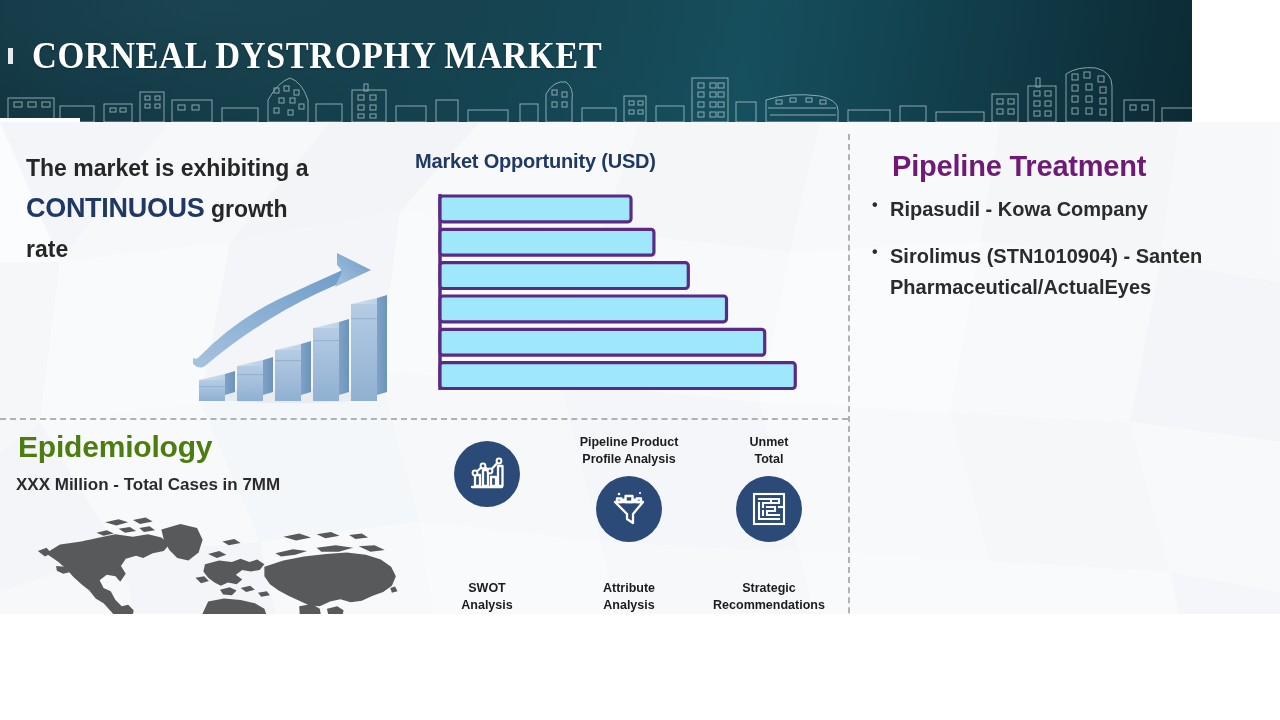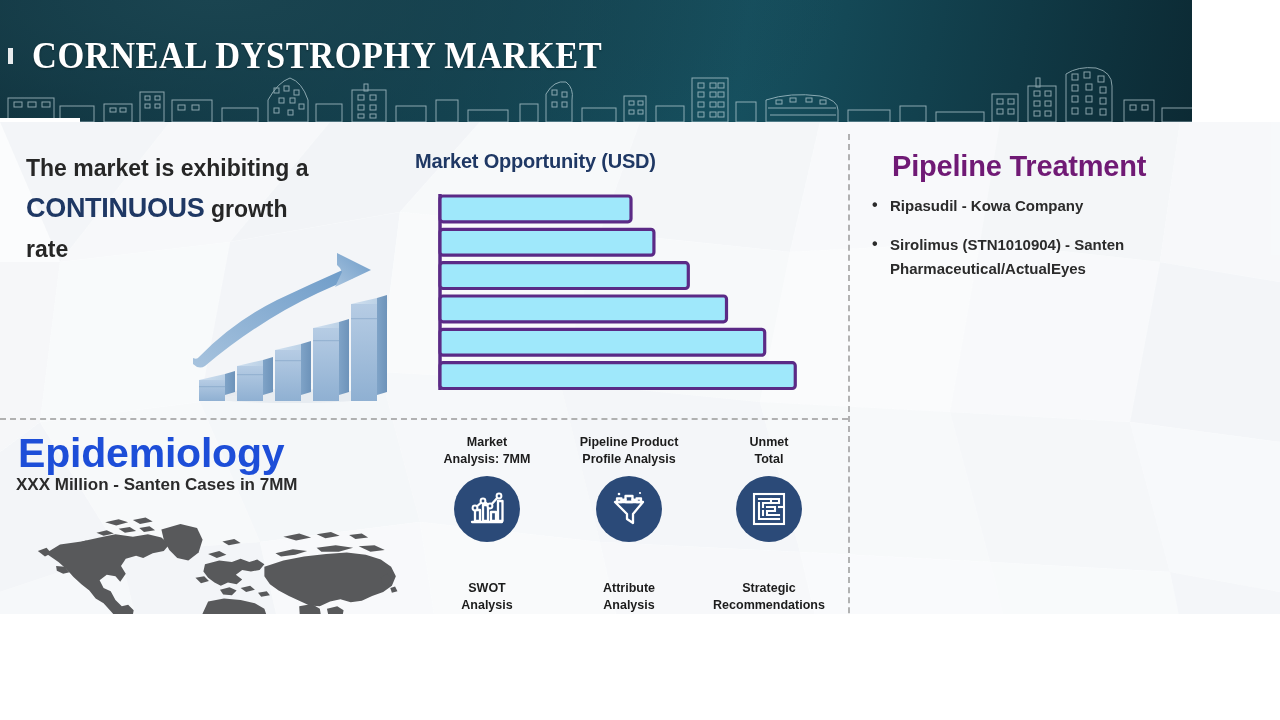--- a/index.html
+++ b/index.html
@@ -72,30 +72,30 @@
   .mo-chart { position:absolute; left:432px; top:70px; width:400px; height:200px; }
 
   
   .pt-title {
     position:absolute; left:872px; top:28px;
     font-size:29px; font-weight:bold; color:#701a75; letter-spacing:-0.2px;margin-left:20px;
   }
   .pt-list { position:absolute; left:872px; top:72px; width:390px; }
   .pt-item {
     position:relative; padding-left:18px; margin-bottom:16px;
-    font-size:15px; font-weight:bold; color:#2b2b2b; line-height:1.55;
+    font-size:20px; font-weight:bold; color:#2b2b2b; line-height:1.55;
   }
   .pt-item::before {
     content:"•"; position:absolute; left:0; top:-1px; font-size:16px; color:#2b2b2b;
   }
 
   
   .epi-title {
     position:absolute; left:18px; top:308px;
-    font-size:41px; font-weight:bold; color:#1d4ed8; letter-spacing:-0.2px;
+    font-size:30px; font-weight:bold; color:#4d7c0f; letter-spacing:-0.2px;
   }
   .epi-sub {
     position:absolute; left:16px; top:353px;
     font-size:17px; font-weight:bold; color:#2b2b2b;
   }
   .worldmap { position:absolute; left:22px; top:380px; width:400px; height:215px; }
 
   
   .icon-grid {
     position:absolute; left:412px; top:312px; width:432px; height:286px;
@@ -355,21 +355,21 @@
   <div class="pt-title">Pipeline Treatment</div>
   <div class="pt-list">
     <div class="pt-item">Ripasudil - Kowa Company</div>
     <div class="pt-item">Sirolimus (STN1010904) - Santen Pharmaceutical/ActualEyes</div>
   </div>
 
   <div class="v-divider" style="top:12px;height:580px;"></div>
   <div class="h-divider"></div>
 
   <div class="epi-title">Epidemiology</div>
-  <div class="epi-sub">XXX Million - Santen Cases in  7MM</div>
+  <div class="epi-sub">XXX Million - Total Cases in  7MM</div>
 
   <svg class="worldmap" viewBox="0 0 1010 520">
     <g fill="#58595b">
 
       <path d="M60 118 L96 96 L150 88 L196 78 L236 70 L280 76 L318 70 L352 78 L372 96 L358 112 L330 118 L306 130 L288 124 L262 132 L250 150 L262 170 L248 190 L236 176 L214 172 L196 186 L206 206 L224 214 L236 236 L252 252 L268 248 L282 262 L278 284 L258 292 L240 282 L222 262 L206 244 L186 232 L170 212 L150 196 L130 178 L112 158 L92 140 Z"></path>
       <path d="M40 112 L62 104 L74 118 L58 126 Z"></path>
       <path d="M86 150 L108 152 L120 166 L104 170 L88 162 Z"></path>
       <path d="M140 92 L162 86 L176 96 L154 102 Z"></path>
       <path d="M188 66 L214 60 L232 68 L206 74 Z"></path>
       <path d="M244 56 L272 52 L288 62 L260 66 Z"></path>
@@ -423,22 +423,20 @@
       <path d="M660 76 L700 68 L730 78 L692 86 Z"></path>
       <path d="M744 70 L780 64 L802 74 L766 80 Z"></path>
       <path d="M826 72 L858 68 L874 78 L842 82 Z"></path>
       <path d="M506 88 L536 82 L552 92 L522 98 Z"></path>
     </g>
   </svg>
 
   <div class="icon-grid">
 
     <div class="icon-cell" style="left:0px; top:0px;">
-      <div class="cap">Market
-Analysis: 7MM</div>
       <div class="circ">
         <svg width="40" height="40" viewBox="0 0 40 40">
           <g stroke="#ffffff" stroke-width="2.3" fill="none" stroke-linecap="round" stroke-linejoin="round">
             <path d="M5 33 L35 33"></path>
             <rect x="8" y="21" width="5" height="11"></rect>
             <rect x="16" y="16" width="5" height="16"></rect>
             <rect x="24" y="23" width="5" height="9"></rect>
             <rect x="31" y="12" width="4.5" height="20"></rect>
             <path d="M8 19 L16 12 L23 17 L32 7"></path>
           </g>

